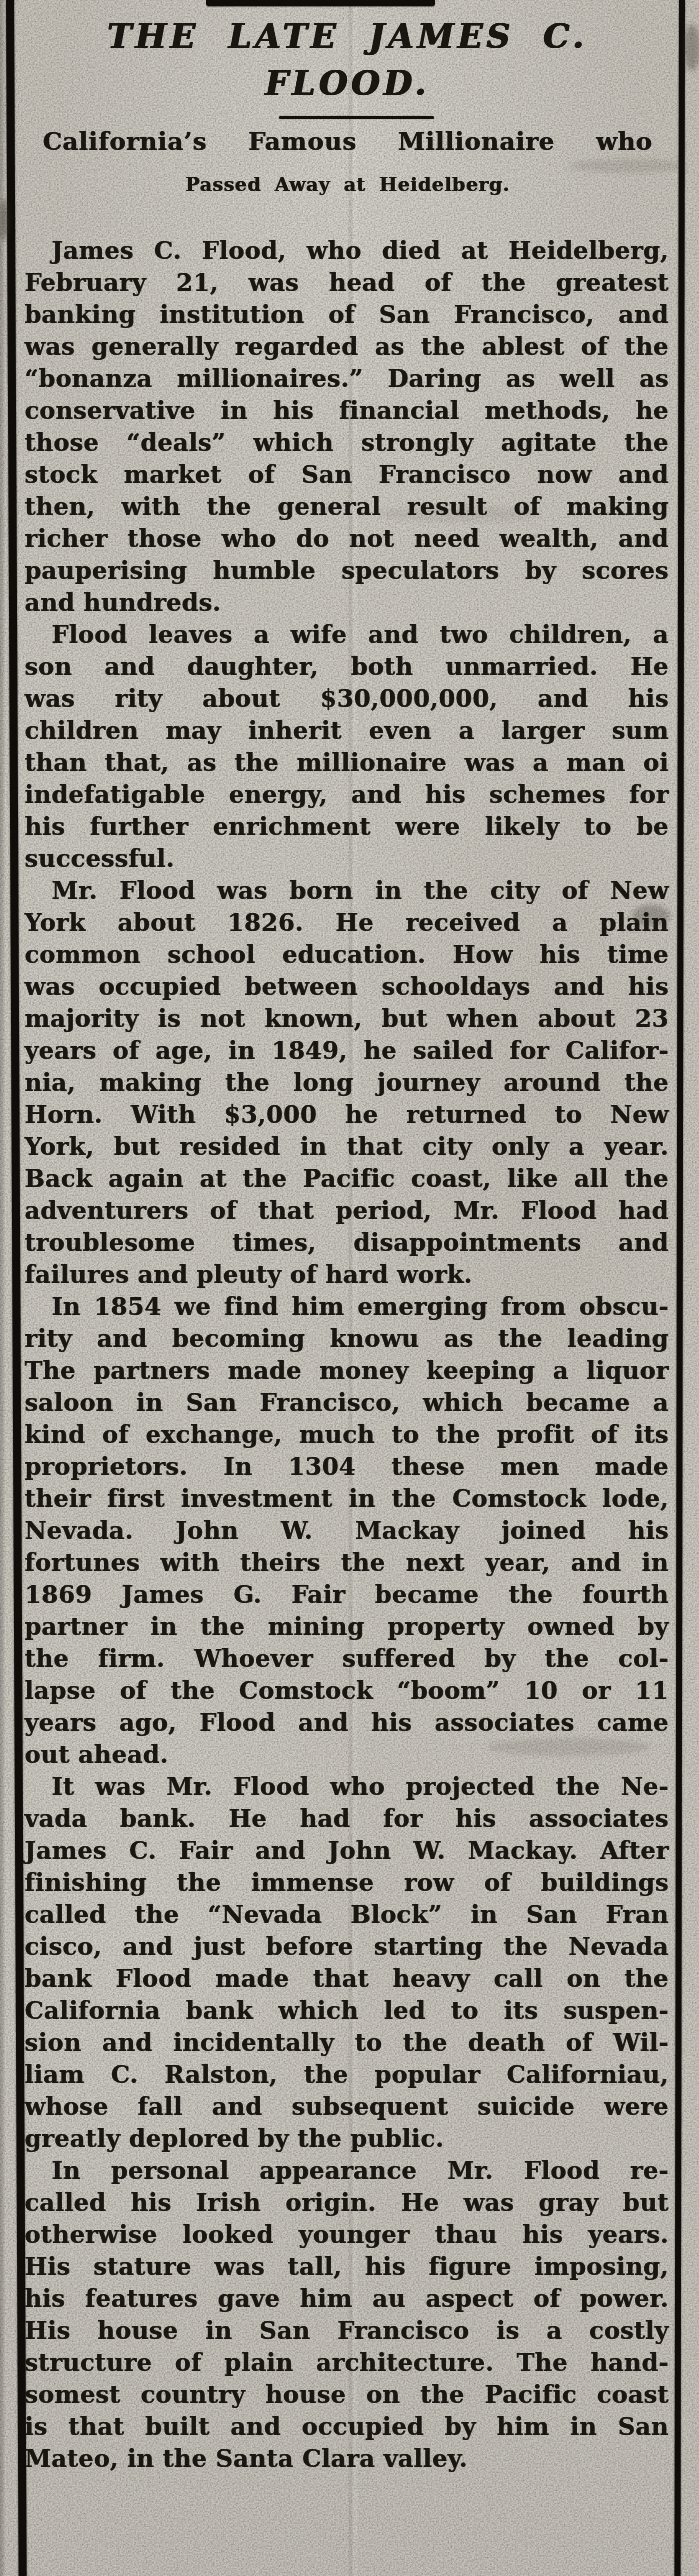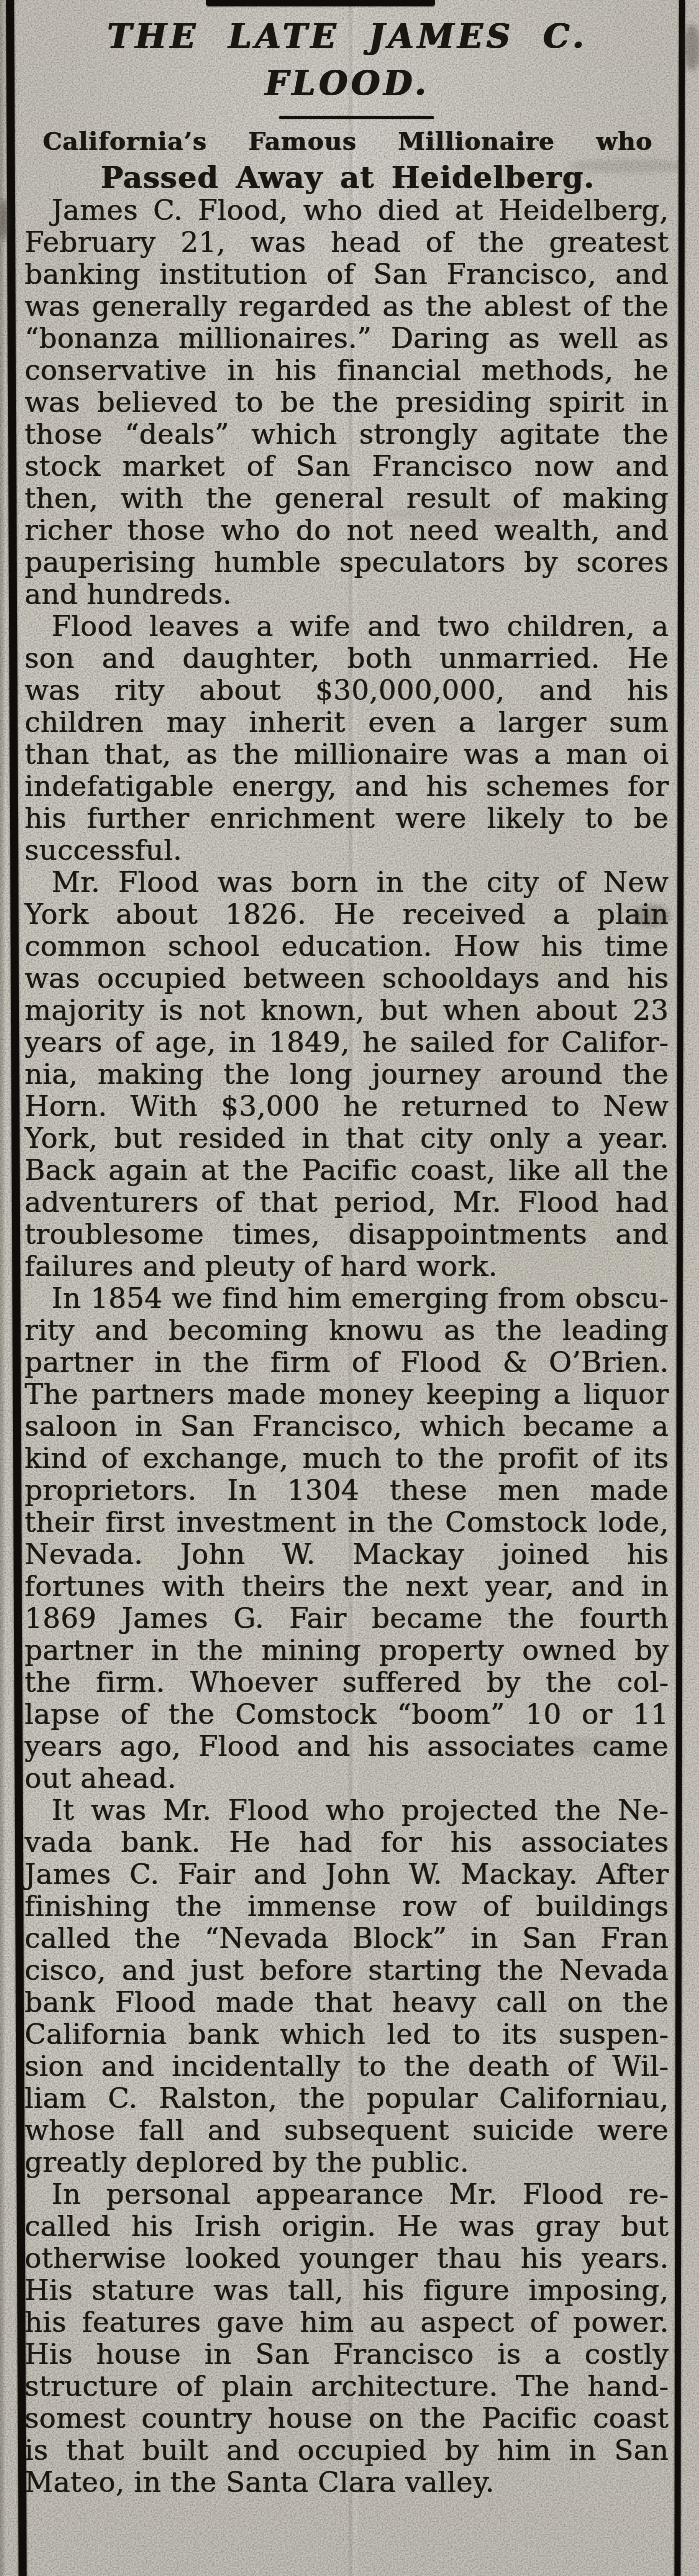--- a/index.html
+++ b/index.html
@@ -26,22 +26,22 @@
   .smudge{position:absolute;background:#3a332a;filter:blur(2.7px);border-radius:50%;pointer-events:none;}
   .column{position:absolute;left:24.4px;top:12.6px;width:646px;}
   .headline{
     font-style:italic;font-weight:700;font-size:33px;line-height:47px;
     text-align:center;letter-spacing:3.6px;word-spacing:14.4px;
     text-shadow:0.6px 0 0 currentColor,-0.4px 0 0 currentColor,0 0.4px 0 currentColor;
   }
   .divider{width:155px;height:3.6px;background:#14100c;margin:9px auto 0;transform:translateX(9px);border-radius:1.8px;box-shadow:0 0 0.9px rgba(20,15,10,.8);}
   .subhead{font-weight:700;letter-spacing:0.5px;text-shadow:0.5px 0 0 currentColor;}
   .subhead-1{margin-top:6px;font-size:24.4px;line-height:34px;text-align:justify;text-align-last:justify;padding:0 18px;}
-  .subhead-2{margin-top:2px;font-size:30px;line-height:34px;text-align:center;word-spacing:6.3px;}
-  .article{font-size:28px;font-weight:400;line-height:32px;letter-spacing:0.2px;text-shadow:0.4px 0 0 rgba(27,23,18,.85);}
+  .subhead-2{margin-top:8px;font-size:19px;line-height:34px;text-align:center;word-spacing:6.3px;}
+  .article{margin-top:34px;font-size:24px;font-weight:700;line-height:32px;letter-spacing:0.2px;text-shadow:0.4px 0 0 rgba(27,23,18,.85);}
   .line{text-align:justify;text-align-last:justify;white-space:normal;padding-right:1.8px;}
   .line.first{text-indent:27px;}
   .line.last{text-align-last:left;}
 </style>
 </head>
 <body>
 
 <div class="page">
 
   <div class="top-bar"></div>
@@ -61,21 +61,20 @@
     <div class="subhead subhead-1">California’s Famous Millionaire who</div>
     <div class="subhead subhead-2">Passed Away at Heidelberg.</div>
     <div class="article">
         <div>
           <div class="line first">James C. Flood, who died at Heidelberg,</div>
           <div class="line">February 21, was head of the greatest</div>
           <div class="line">banking institution of San Francisco, and</div>
           <div class="line">was generally regarded as the ablest of the</div>
           <div class="line">“bonanza millionaires.” Daring as well as</div>
           <div class="line">conservative in his financial methods, he</div>
-          <div class="line">was believed to be the presiding spirit in</div>
           <div class="line">those “deals” which strongly agitate the</div>
           <div class="line">stock market of San Francisco now and</div>
           <div class="line">then, with the general result of making</div>
           <div class="line">richer those who do not need wealth, and</div>
           <div class="line">pauperising humble speculators by scores</div>
           <div class="line last">and hundreds.</div>
         </div>
         <div>
           <div class="line first">Flood leaves a wife and two children, a</div>
           <div class="line">son and daughter, both unmarried. He</div>
@@ -97,21 +96,20 @@
           <div class="line">Horn. With $3,000 he returned to New</div>
           <div class="line">York, but resided in that city only a year.</div>
           <div class="line">Back again at the Pacific coast, like all the</div>
           <div class="line">adventurers of that period, Mr. Flood had</div>
           <div class="line">troublesome times, disappointments and</div>
           <div class="line last">failures and pleuty of hard work.</div>
         </div>
         <div>
           <div class="line first">In 1854 we find him emerging from obscu-</div>
           <div class="line">rity and becoming knowu as the leading</div>
-          <div class="line">partner in the firm of Flood &amp; O’Brien.</div>
           <div class="line">The partners made money keeping a liquor</div>
           <div class="line">saloon in San Francisco, which became a</div>
           <div class="line">kind of exchange, much to the profit of its</div>
           <div class="line">proprietors. In 1304 these men made</div>
           <div class="line">their first investment in the Comstock lode,</div>
           <div class="line">Nevada. John W. Mackay joined his</div>
           <div class="line">fortunes with theirs the next year, and in</div>
           <div class="line">1869 James G. Fair became the fourth</div>
           <div class="line">partner in the mining property owned by</div>
           <div class="line">the firm. Whoever suffered by the col-</div>

